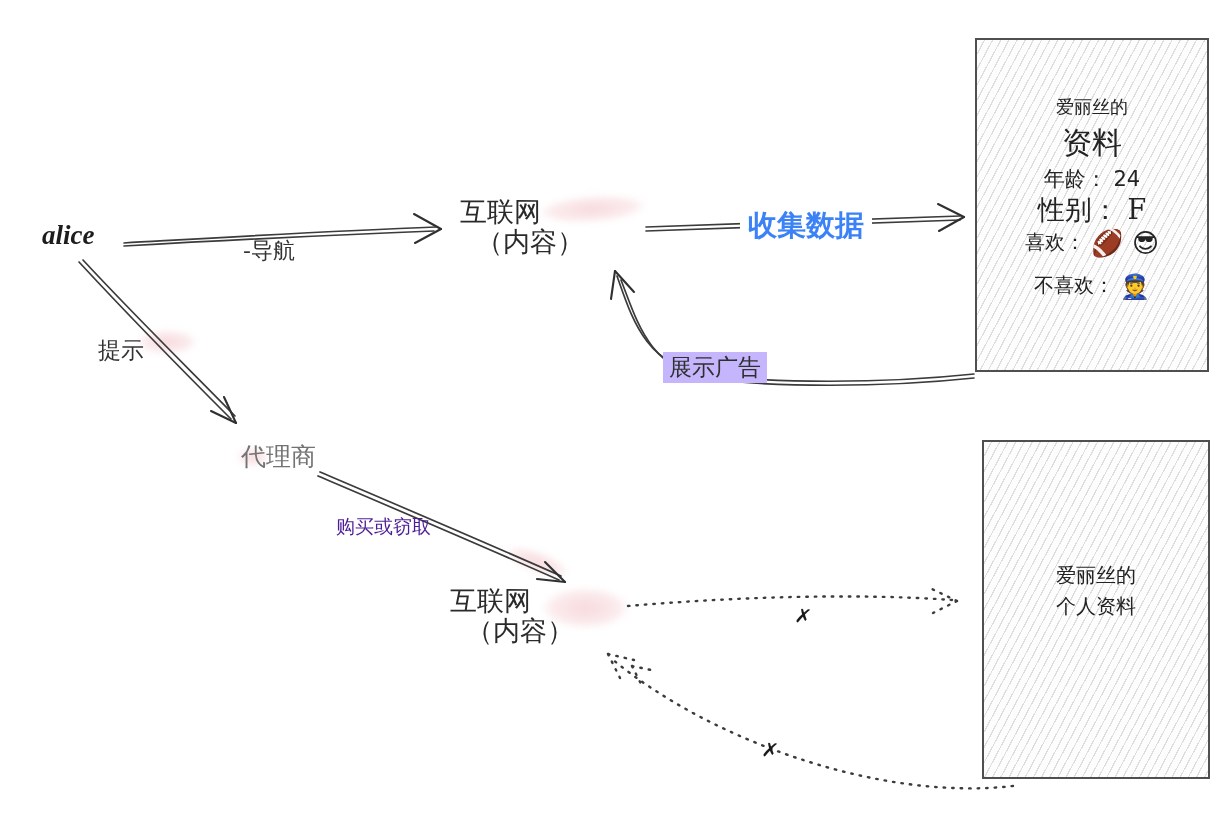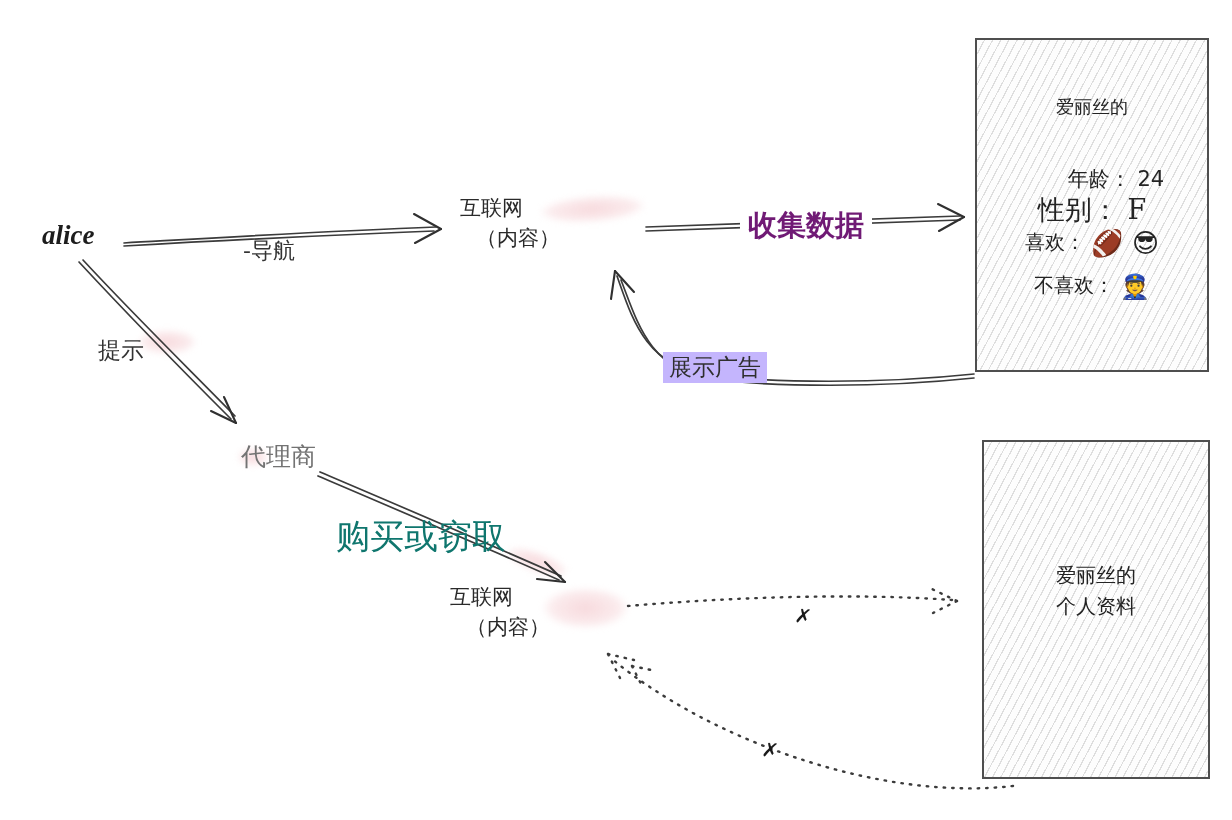--- a/index.html
+++ b/index.html
@@ -10,39 +10,39 @@
   }
   .layer{position:absolute;left:0;top:0;width:1232px;height:820px;}
   svg{position:absolute;left:0;top:0;}
   .ink{stroke:#3b3b3b;fill:none;stroke-width:1.7;stroke-linecap:round;stroke-linejoin:round;}
   .ink-bold{stroke:#303030;fill:none;stroke-width:2.1;stroke-linecap:round;}
   .dotted{stroke:#3b3b3b;fill:none;stroke-width:2.4;stroke-linecap:round;stroke-dasharray:1.5 7;}
   .label{position:absolute;white-space:nowrap;z-index:3;}
   .smudge{position:absolute;border-radius:50%;filter:blur(3px);z-index:1;
     background:radial-gradient(ellipse at center, rgba(243,198,203,0.65) 0%, rgba(243,198,203,0.35) 55%, rgba(243,198,203,0) 75%);}
   .alice{font-family:Liberation Serif, serif;font-style:italic;font-weight:600;font-size:27px;color:#1d1d1d;}
-  .node-text{font-size:21px;color:#2a2a2a;}
+  .node-text{font-size:27px;color:#2a2a2a;}
   .edge-text{font-size:22px;color:#333;}
-  .edge-text-big{font-size:34px;color:#0f766e;}
-  .collect{font-size:29px;font-weight:bold;color:#701a75;background:#fff;padding:0 8px;}
+  .edge-text-big{font-size:19px;color:#4c1d95;}
+  .collect{font-size:29px;font-weight:bold;color:#3b82f6;background:#fff;padding:0 8px;}
   .ads{font-size:23px;background:#c4b5fd;padding:0 6px;}
   .agent{font-size:25px;color:#737373;}
   .cross{font-size:20px;font-weight:bold;color:#1a1a1a;z-index:4;transform:rotate(8deg);}
   .hatched-box{
     position:absolute;z-index:2;
     border:2px solid #4f4f4f;
     background:
       repeating-linear-gradient(118deg, rgba(0,0,0,0) 0px, rgba(0,0,0,0) 6px, rgba(110,110,110,0.22) 6px, rgba(110,110,110,0.22) 7.2px),
       #fdfdfd;
   }
   .card-inner{position:relative;width:100%;height:100%;}
   .card-line{position:absolute;width:100%;text-align:center;color:#232323;}
   .pc-owner{top:55px;font-size:18px;}
   .pc-title{top:83px;font-size:30px;font-family:"DejaVu Serif","Liberation Serif",serif;}
-  .pc-age{top:125px;font-size:21px;padding-left:24px;}
+  .pc-age{top:125px;font-size:21px;}
   .pc-gender{top:152px;font-size:27px;}
   .pc-likes{top:188px;font-size:20px;}
   .pc-likes .emoji{font-size:26px;vertical-align:-3px;}
   .pc-dislikes{top:232px;font-size:20px;}
   .pc-dislikes .emoji{font-size:24px;vertical-align:-3px;}
   .personal-card-text{position:absolute;width:100%;top:118px;text-align:center;font-size:20px;line-height:1.55;color:#232323;}
 </style>
 </head>
 <body>
 
@@ -125,20 +125,21 @@
   <div class="label node-text" style="left:466px;top:613px;">（内容）</div>
 
   <div class="label ads" style="left:663px;top:352px;">展示广告</div>
 
   <div class="label cross" style="left:795px;top:604px;">✗</div>
   <div class="label cross" style="left:762px;top:738px;">✗</div>
 
   <div class="hatched-box" style="left:975px;top:38px;width:230px;height:330px;">
     <div class="card-inner">
       <div class="card-line pc-owner">爱丽丝的</div>
+      <div class="card-line pc-title">资料</div>
       <div class="card-line pc-age"><span>年龄： </span><span>24</span></div>
       <div class="card-line pc-gender"><span>性别： </span><span style="font-family:'DejaVu Serif','Liberation Serif',serif;">F</span></div>
       <div class="card-line pc-likes"><span>喜欢： </span><span class="emoji">🏈 😎</span></div>
       <div class="card-line pc-dislikes"><span>不喜欢： </span><span class="emoji">👮</span></div>
     </div>
   </div>
 
   <div class="hatched-box" style="left:982px;top:440px;width:224px;height:335px;">
     <div class="card-inner">
       <div class="personal-card-text">

